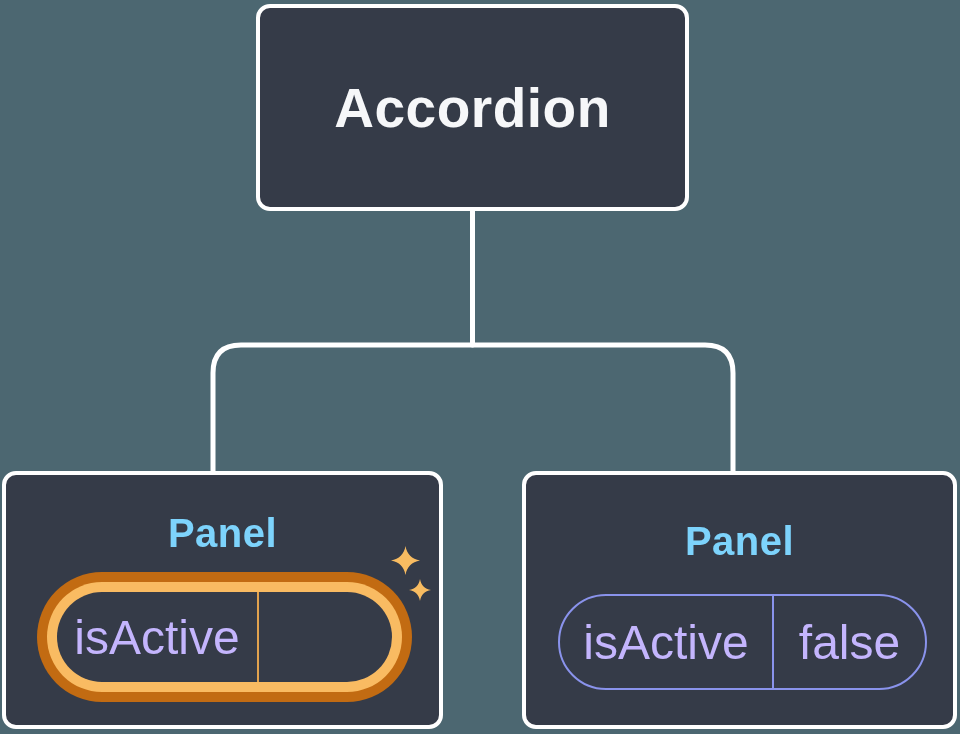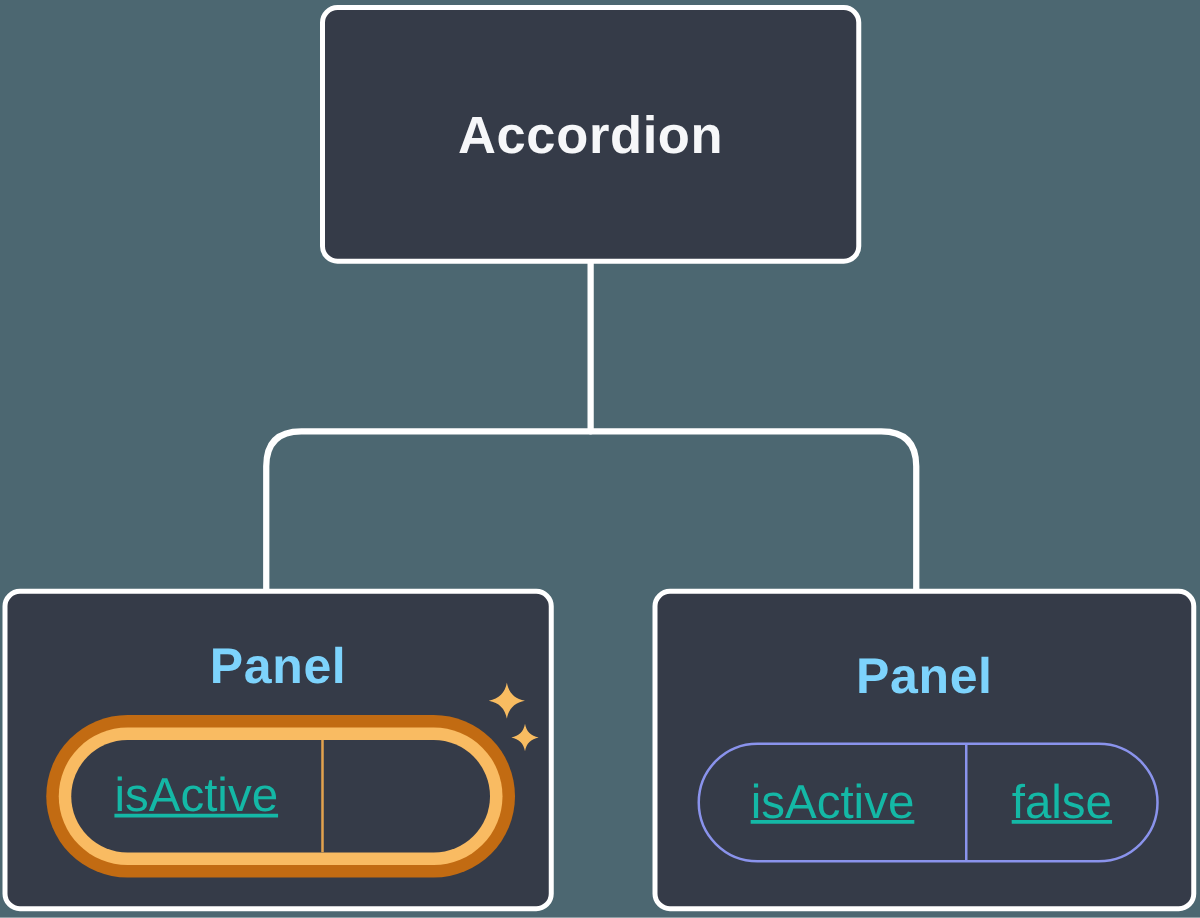--- a/index.html
+++ b/index.html
@@ -25,21 +25,21 @@
   }
   .node-accordion {
     left: 256px; top: 4px;
     width: 433px; height: 207px;
     display: flex;
     align-items: center;
     justify-content: center;
   }
   .node-title {
     color: #F6F7F9;
-    font-size: 42px;
+    font-size: 55px;
     font-weight: 600;
     letter-spacing: 0.5px;
   }
   .node-panel-left {
     left: 2px; top: 471px;
     width: 441px; height: 258px;
   }
   .node-panel-right {
     left: 522px; top: 471px;
     width: 435px; height: 258px;
@@ -73,23 +73,22 @@
   .pill-inactive {
     left: 32px; top: 119px;
     width: 369px; height: 96px;
     background: #353B48;
     border: 2px solid #8A93EC;
   }
   .pill-seg {
     display: flex;
     align-items: center;
     justify-content: center;
-    color: #14b8a6;
-    font-size: 38px;
-    text-decoration: underline;
+    color: #c4b5fd;
+    font-size: 48px;
   }
   .pill-active   .seg-name  { width: 200px; }
   .pill-active   .seg-value { flex: 1; font-weight: 700; }
   .pill-inactive .seg-name  { width: 212px; }
   .pill-inactive .seg-value { flex: 1; }
   .pill-divider { width: 2px; }
   .pill-active   .pill-divider { background: #E2A24E; }
   .pill-inactive .pill-divider { background: #8A93EC; }
 
   .sparkle { position: absolute; }

